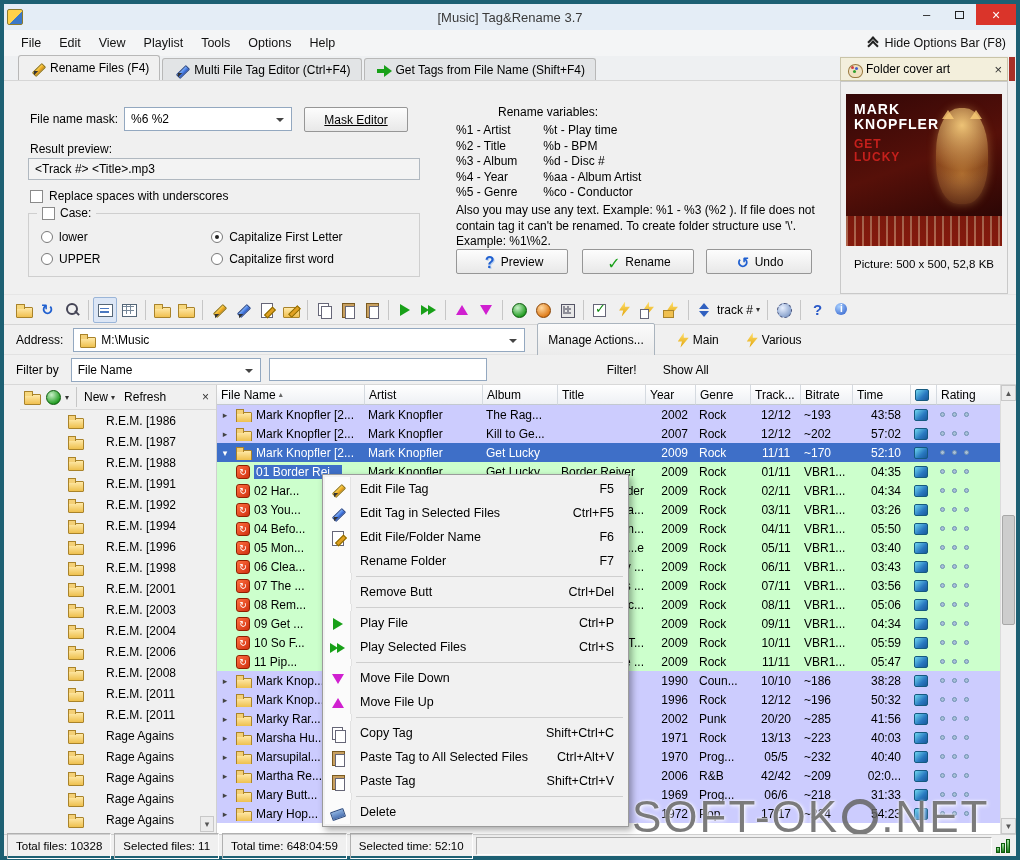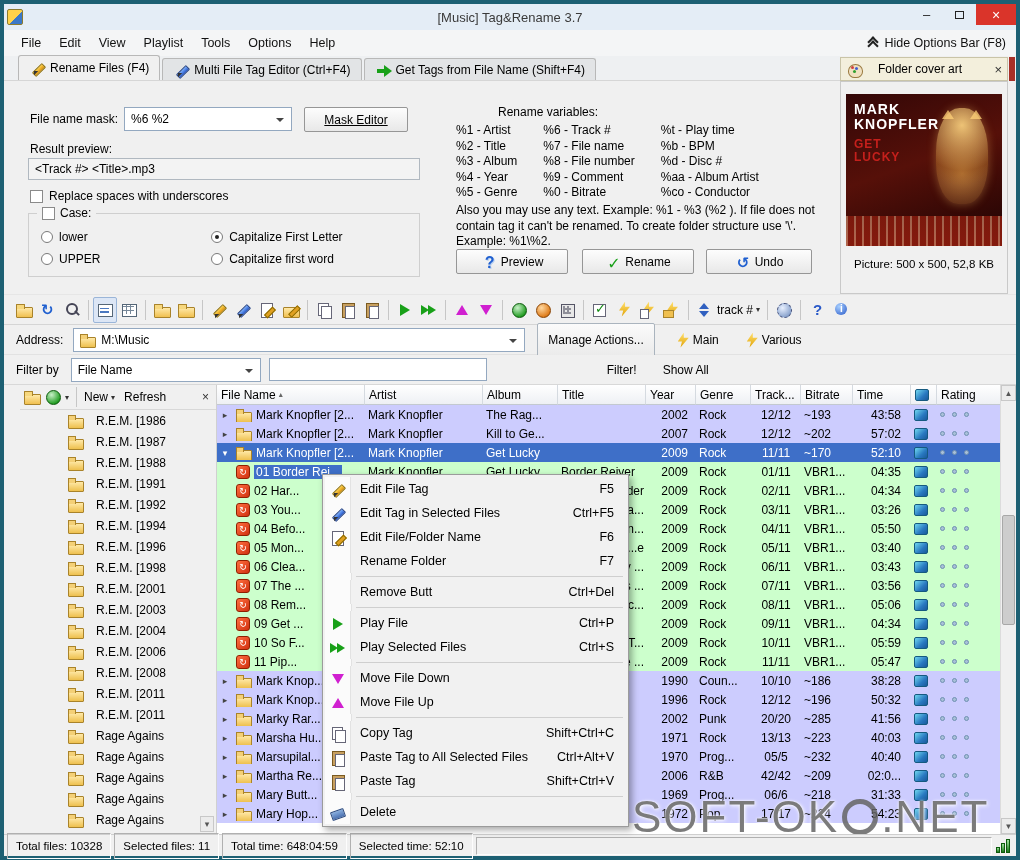--- a/index.html
+++ b/index.html
@@ -17,21 +17,21 @@
   .menubar{position:absolute;top:26px;left:0;right:0;height:26px;background:#f4f5f6;display:flex;align-items:center;padding:0 8px;}
   .menu-item{padding:4px 9px;font-size:12.5px;color:#111;}
   .hide-options{position:absolute;right:10px;top:0;height:26px;display:flex;align-items:center;font-size:12.5px;color:#111;}
   .chev-up{width:10px;height:10px;margin-right:6px;position:relative;display:inline-block;}
   .chev-up::before,.chev-up::after{content:"";position:absolute;left:1px;width:6px;height:6px;border-left:2px solid #222;border-top:2px solid #222;transform:rotate(45deg);}
   .chev-up::before{top:0;}.chev-up::after{top:4px;}
   
   .tabstrip{position:absolute;top:52px;left:0;width:836px;height:25px;display:flex;align-items:flex-end;padding-left:14px;background:#eef0f2;border-bottom:1px solid #d6d6d6;}
   .tab{display:flex;align-items:center;gap:5px;height:22px;padding:0 10px;border:1px solid #b8b8b8;border-bottom:none;border-radius:3px 3px 0 0;background:#e2e4e6;font-size:12px;margin-right:2px;white-space:nowrap;}
   .tab.active{background:#f0f0f0;height:25px;position:relative;z-index:2;}
-  .cover-tab{position:absolute;left:836px;top:53px;width:168px;height:24px;background:#f3efdc;border:1px solid #c9c4a8;display:flex;align-items:center;gap:16px;padding:0 5px;font-size:12px;justify-content:space-between;}
+  .cover-tab{position:absolute;left:836px;top:53px;width:168px;height:24px;background:#f3efdc;border:1px solid #c9c4a8;display:flex;align-items:center;gap:4px;padding:0 5px;font-size:12px;justify-content:space-between;}
   .cover-tab .x{margin-left:auto;font-size:13px;color:#333;}
   .red-strip{position:absolute;left:1005px;top:53px;width:6px;height:24px;background:#a83028;}
   
   .options{position:absolute;top:77px;left:0;width:836px;height:213px;background:#f0f0f0;}
   .lbl{font-size:12px;color:#000;position:absolute;white-space:nowrap;}
   .combo{position:absolute;height:24px;background:#fff;border:1px solid #93a8c0;display:flex;align-items:center;padding:0 22px 0 6px;font-size:12px;white-space:nowrap;}
   .combo::after{content:"";position:absolute;right:7px;top:10px;border:4px solid transparent;border-top-color:#444;}
   .btn{position:absolute;height:25px;background:linear-gradient(#fdfdfd,#e8e8e8);border:1px solid #969696;border-radius:2px;font-size:12px;display:flex;align-items:center;justify-content:center;gap:6px;color:#000;}
   .field{position:absolute;height:22px;background:#f3f3f3;border:1px solid #b0b8c0;font-size:12px;display:flex;align-items:center;padding:0 6px;}
   .checkrow{position:absolute;display:flex;align-items:center;gap:6px;font-size:12px;}
@@ -64,21 +64,21 @@
   
   .addressbar{position:absolute;top:321px;left:0;right:0;height:30px;display:flex;align-items:center;background:#f0f0f0;border-bottom:1px solid #e2e2e2;font-size:12px;}
   .filterbar{position:absolute;top:351px;left:0;right:0;height:30px;display:flex;align-items:center;background:#f0f0f0;border-bottom:1px solid #d8d8d8;font-size:12px;}
   .flatbtn{height:24px;display:flex;align-items:center;justify-content:center;gap:5px;border:1px solid #aab4be;border-radius:2px;background:linear-gradient(#fbfbfb,#ebebeb);padding:16px 10px;font-size:12px;white-space:nowrap;}
   .textbtn{padding:0 8px;font-size:12px;}
   .input{height:23px;background:#fff;border:1px solid #93a8c0;font-size:12px;padding:0 5px;}
   
   .treebar{position:absolute;left:16px;top:381px;width:196px;height:25px;display:flex;align-items:center;gap:3px;padding:0 3px;background:#f0f0f0;border-bottom:1px solid #d8d8d8;font-size:12px;}
   .treebar .x{margin-left:auto;font-size:12px;padding:0 4px;color:#333;}
   .tree-pane{position:absolute;left:16px;top:406px;width:196px;height:424px;overflow:hidden;background:#f0f0f0;}
-  .tree-item{display:flex;align-items:center;height:21px;padding-left:48px;font-size:12px;gap:12px;white-space:nowrap;}
+  .tree-item{display:flex;align-items:center;height:21px;padding-left:48px;font-size:12px;gap:22px;white-space:nowrap;}
   .tree-scroll{position:absolute;left:196px;top:812px;width:14px;height:16px;font-size:9px;color:#555;display:flex;align-items:center;justify-content:center;border:1px solid #c8c8c8;background:#ececec;}
   
   .list{position:absolute;left:212px;top:381px;width:784px;height:449px;background:#fff;border-left:1px solid #d0d0d0;overflow:hidden;}
   .list-header{display:grid;grid-template-columns:16px 132px 118px 75px 88px 50px 55px 50px 52px 58px 26px 64px;height:20px;}
   .hcell{background:linear-gradient(#ffffff,#eef0f4);border-right:1px solid #d5dae0;border-bottom:1px solid #c3c9d0;font-size:12px;display:flex;align-items:center;padding:0 4px;white-space:nowrap;overflow:hidden;gap:3px;}
   .sortmark{font-size:8px;color:#666;}
   .list-body{position:absolute;left:0;top:20px;right:0;bottom:0;}
   .lrow{display:grid;grid-template-columns:16px 132px 118px 75px 88px 50px 55px 50px 52px 58px 26px 64px;height:19px;align-items:center;font-size:12px;white-space:nowrap;}
   .bg-album{background:#ccccfe;}
   .bg-green{background:#ccffcc;}
@@ -266,27 +266,20 @@
     </div>
     <span class="lbl" style="left:494px;top:24px;">Rename variables:</span>
     <div class="vars-wrap" id="vars-wrap">
       <div id="vars-1">
           <div class="var-line">%1 - Artist</div>
           <div class="var-line">%2 - Title</div>
           <div class="var-line">%3 - Album</div>
           <div class="var-line">%4 - Year</div>
           <div class="var-line">%5 - Genre</div>
         </div>
-        <div id="vars-2">
-          <div class="var-line">%6 - Track #</div>
-          <div class="var-line">%7 - File name</div>
-          <div class="var-line">%8 - File number</div>
-          <div class="var-line">%9 - Comment</div>
-          <div class="var-line">%0 - Bitrate</div>
-        </div>
         <div id="vars-3">
           <div class="var-line">%t - Play time</div>
           <div class="var-line">%b - BPM</div>
           <div class="var-line">%d - Disc #</div>
           <div class="var-line">%aa - Album Artist</div>
           <div class="var-line">%co - Conductor</div>
         </div>
     </div>
     <div class="note">Also you may use any text. Example: %1 - %3 (%2 ). If file does not contain tag it can't be renamed. To create folder structure use '\'. Example: %1\%2.</div>
     <div class="btn" style="left:452px;top:168px;width:112px;">

